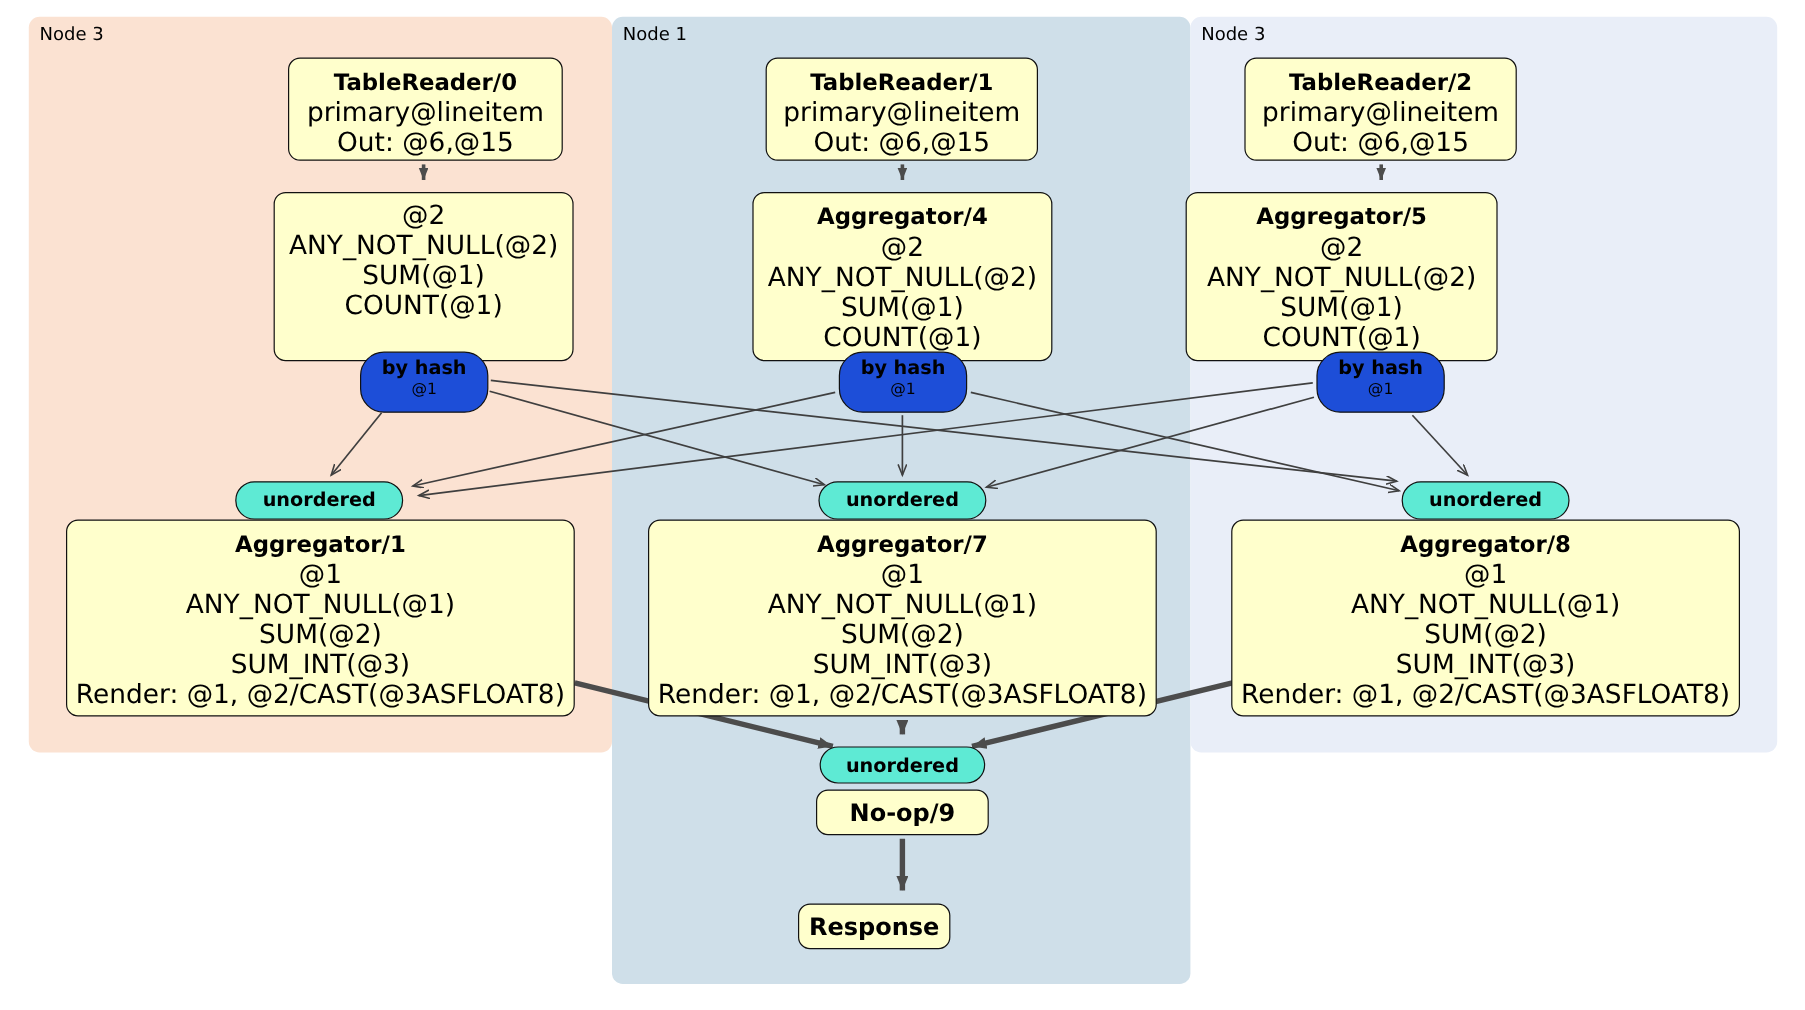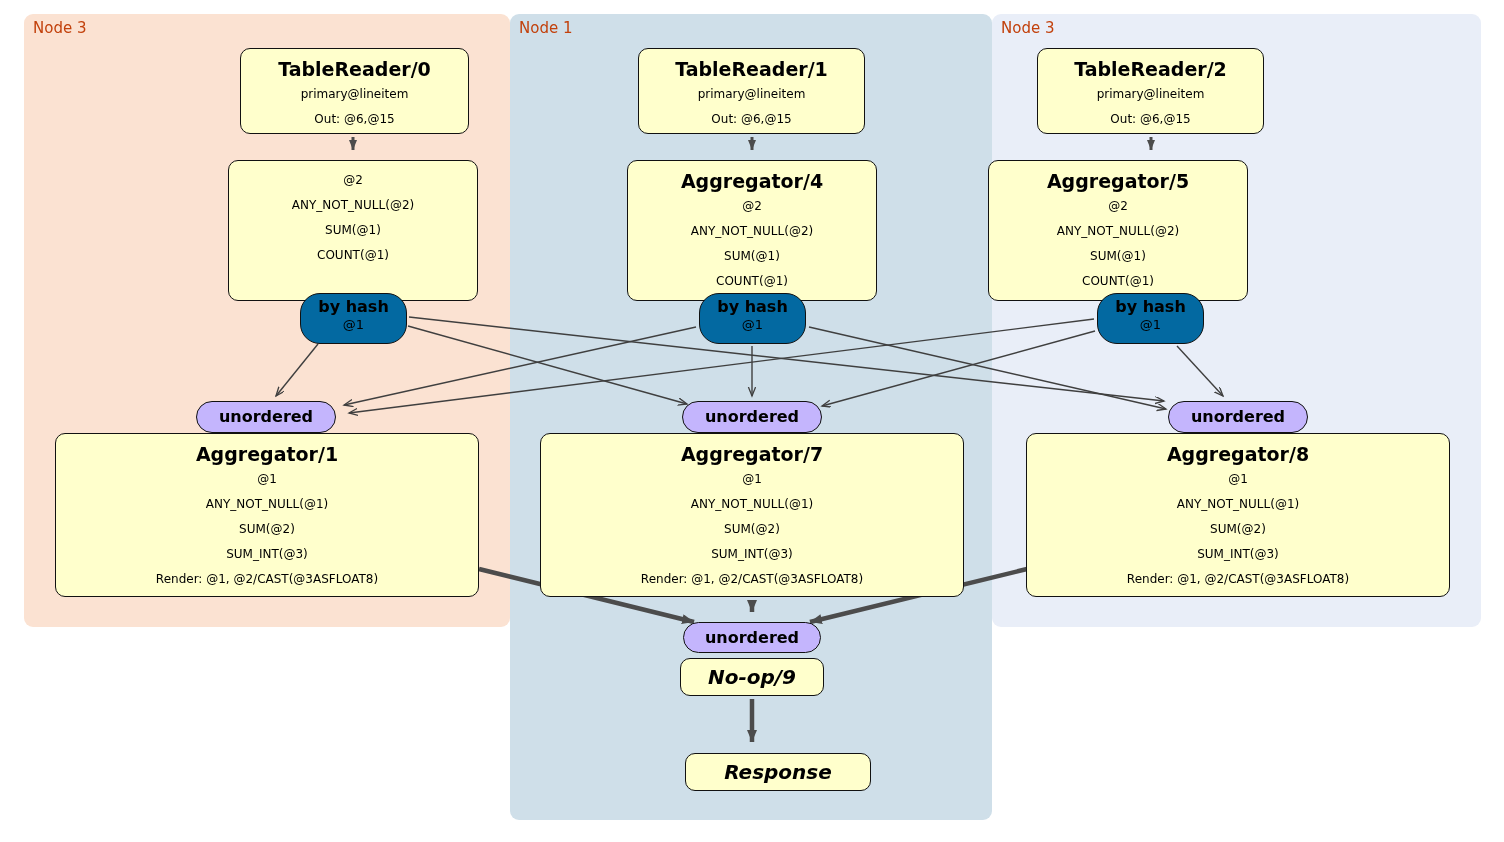--- a/index.html
+++ b/index.html
@@ -4,40 +4,40 @@
 <style>
   html,body{margin:0;padding:0;background:#ffffff;}
   #canvas{
     position:relative;width:1504px;height:842px;overflow:hidden;
     font-family:"DejaVu Sans","Liberation Sans",sans-serif;color:#000;
   }
   .region{position:absolute;border-radius:9px;}
   .region-node3{background:#fbe2d2;}
   .region-node1{background:#cfdfe9;}
   .region-node2{background:#e9eef8;}
-  .region-label{position:absolute;left:9px;top:5px;font-size:15px;color:#c2410c;white-space:nowrap;text-align:right;}
+  .region-label{position:absolute;left:9px;top:5px;font-size:15px;color:#000000;white-space:nowrap;text-align:right;}
   svg.edges{position:absolute;left:0;top:0;z-index:2;}
   .nbox{
     position:absolute;z-index:3;background:#ffffcc;border:1.5px solid #111;
     border-radius:10px;text-align:center;box-sizing:border-box;padding-top:7px;
   }
   .ntitle{font-size:19px;font-weight:bold;line-height:26px;white-space:nowrap;}
-  .nline{font-size:12px;line-height:25px;white-space:nowrap;}
-  .bigtitle{font-size:20px;line-height:24px;font-style:italic;}
+  .nline{font-size:22px;line-height:25px;white-space:nowrap;}
+  .bigtitle{font-size:20px;line-height:24px;}
   .oval{
     position:absolute;z-index:4;box-sizing:border-box;border:1.6px solid #111;
     text-align:center;
   }
   .hash{
-    background:#0369a1;border-radius:20px;padding-top:3px;
+    background:#1d4ed8;border-radius:20px;padding-top:3px;
   }
   .hash .hlabel{font-size:16px;font-weight:bold;line-height:20px;}
   .hash .hsub{font-size:13px;line-height:16px;}
   .sync{
-    background:#c4b5fd;border-radius:17px;
+    background:#5eead4;border-radius:17px;
     font-size:16px;font-weight:bold;line-height:29px;
   }
 </style>
 </head>
 <body>
 
 <div id="canvas">
 
   <div class="region region-node3" style="left:24px;top:14px;width:486px;height:613px;">
     <div class="region-label">Node 3</div>
@@ -161,17 +161,17 @@
     <div class="nline">SUM_INT(@3)</div>
     <div class="nline">Render: @1, @2/CAST(@3ASFLOAT8)</div>
   </div>
 
   <div class="oval sync" style="left:683px;top:622px;width:138px;height:31px;">unordered</div>
 
   <div class="nbox" style="left:680px;top:658px;width:144px;height:38px;padding-top:6px;">
     <div class="ntitle bigtitle">No-op/9</div>
   </div>
 
-  <div class="nbox" style="left:685px;top:753px;width:186px;height:38px;padding-top:6px;">
+  <div class="nbox" style="left:665px;top:753px;width:127px;height:38px;padding-top:6px;">
     <div class="ntitle bigtitle">Response</div>
   </div>
 
 </div>
 
 </body></html>

